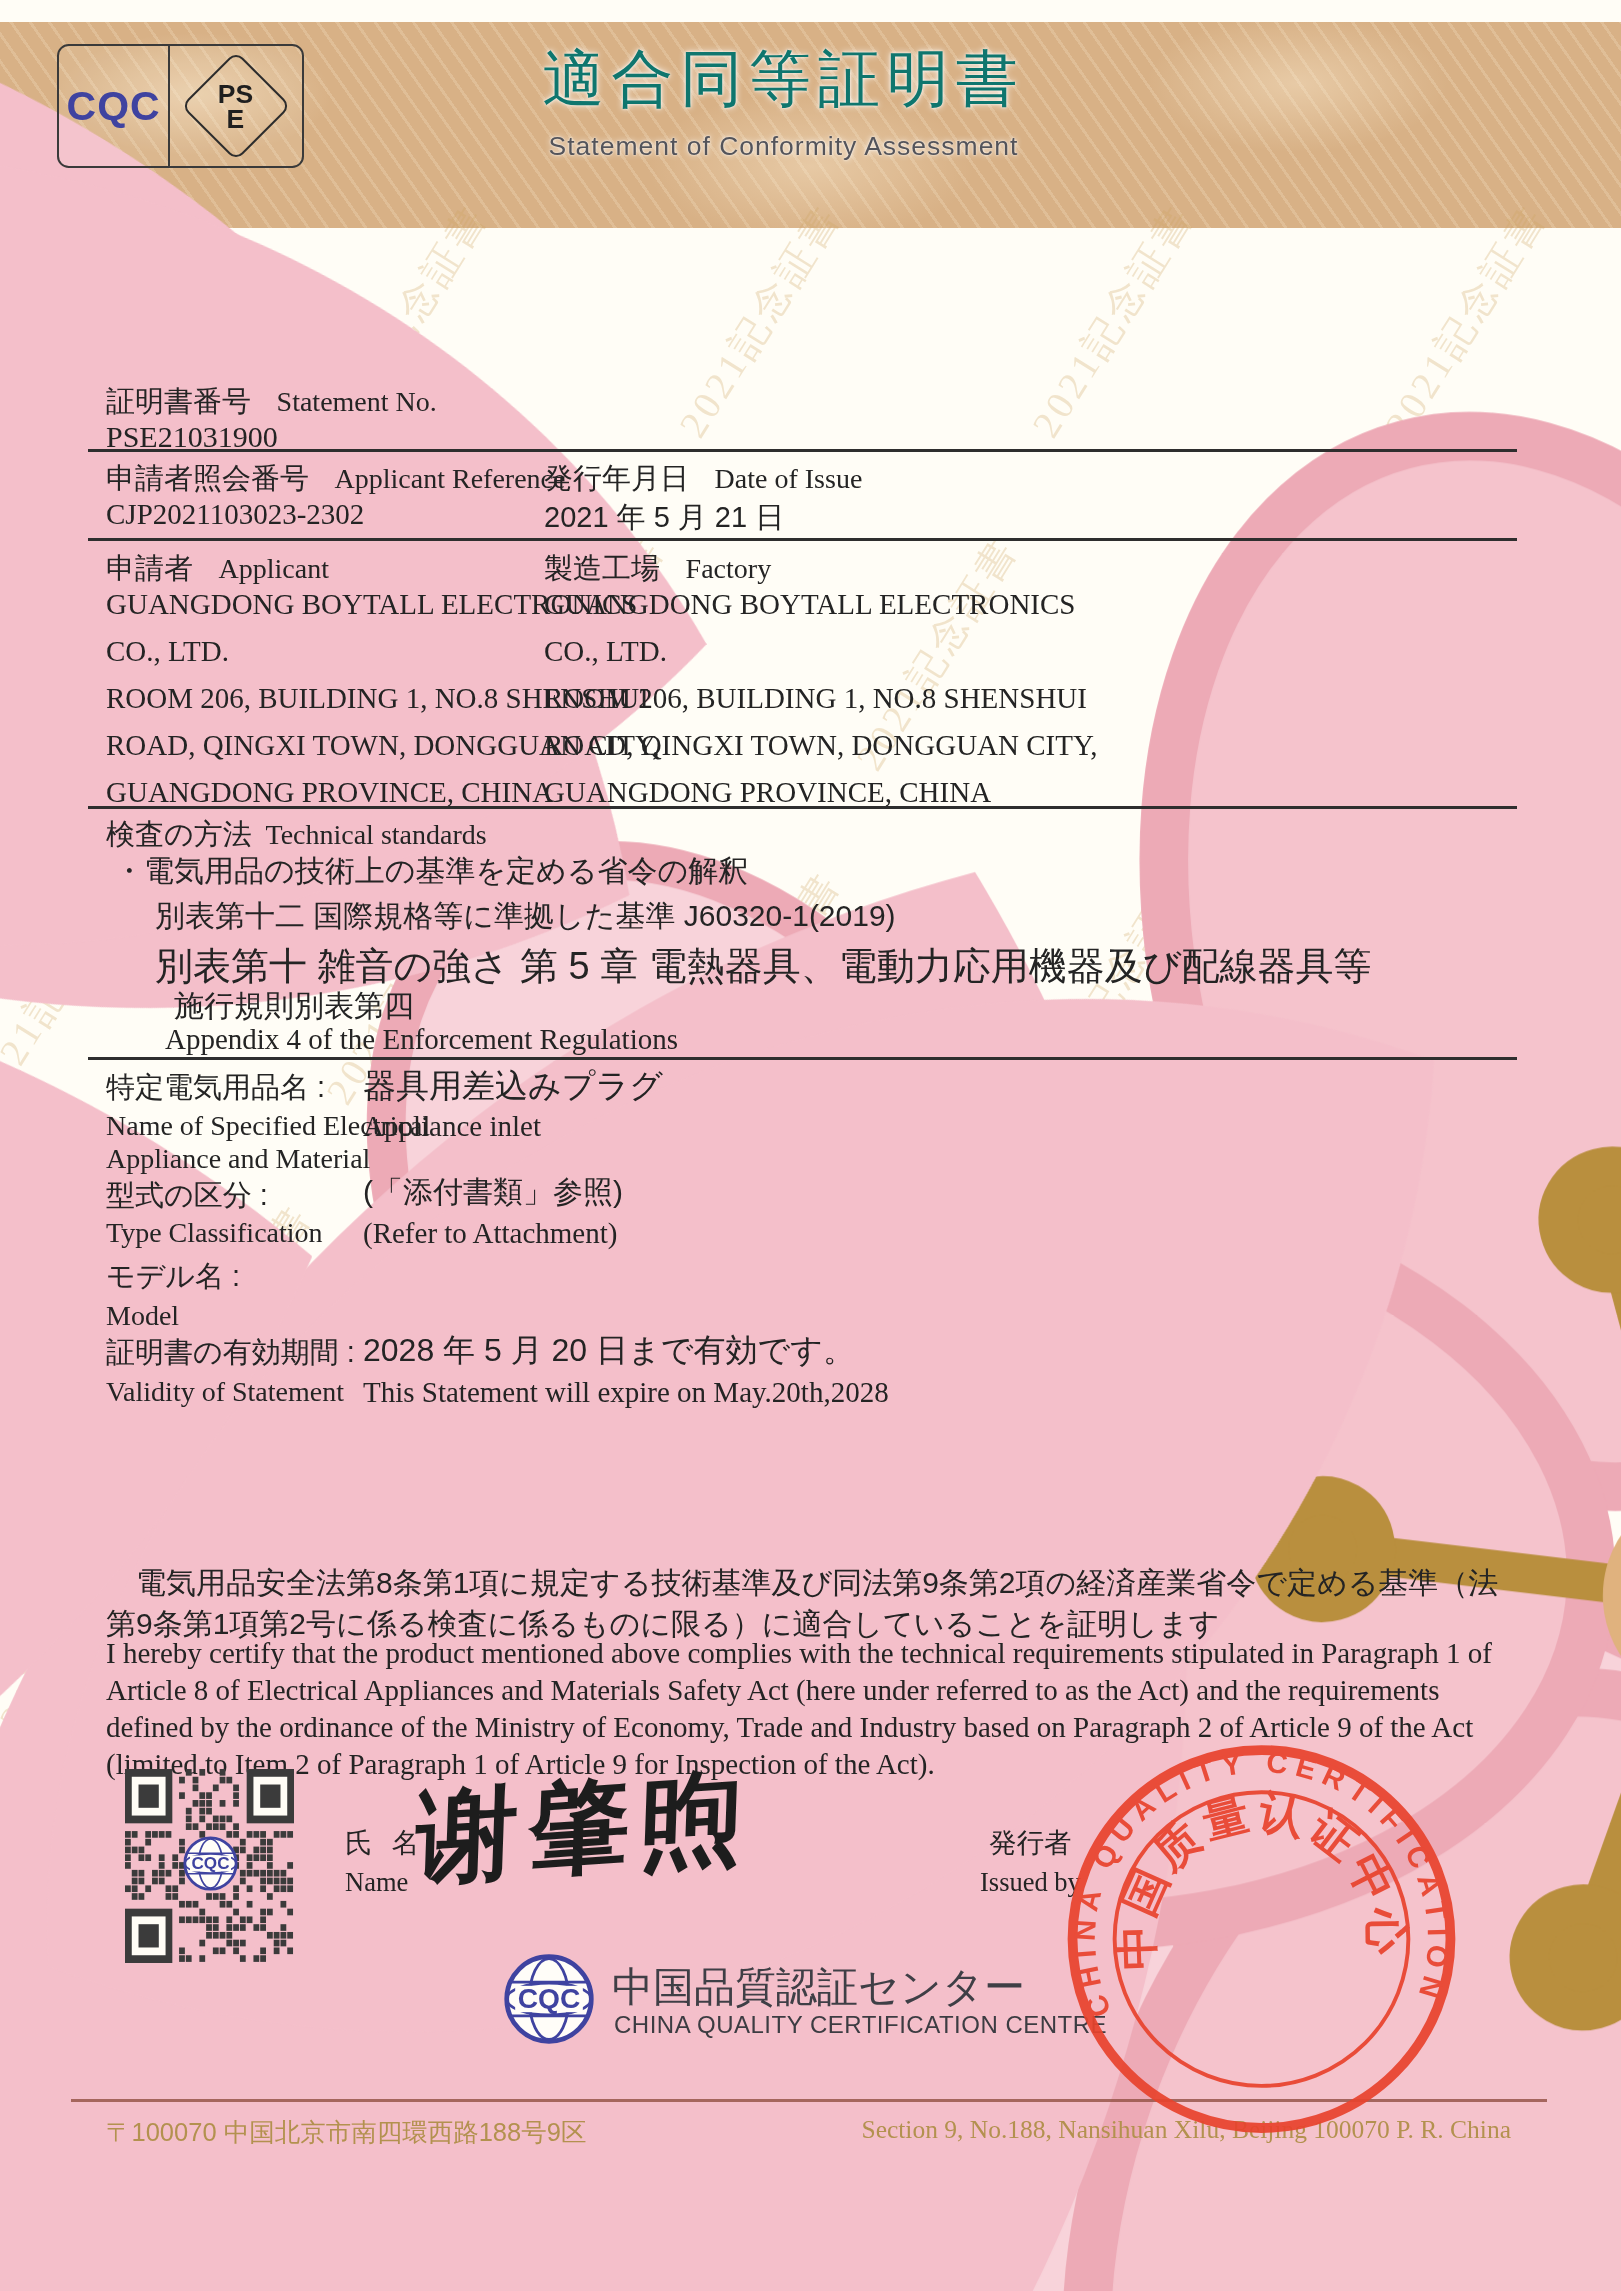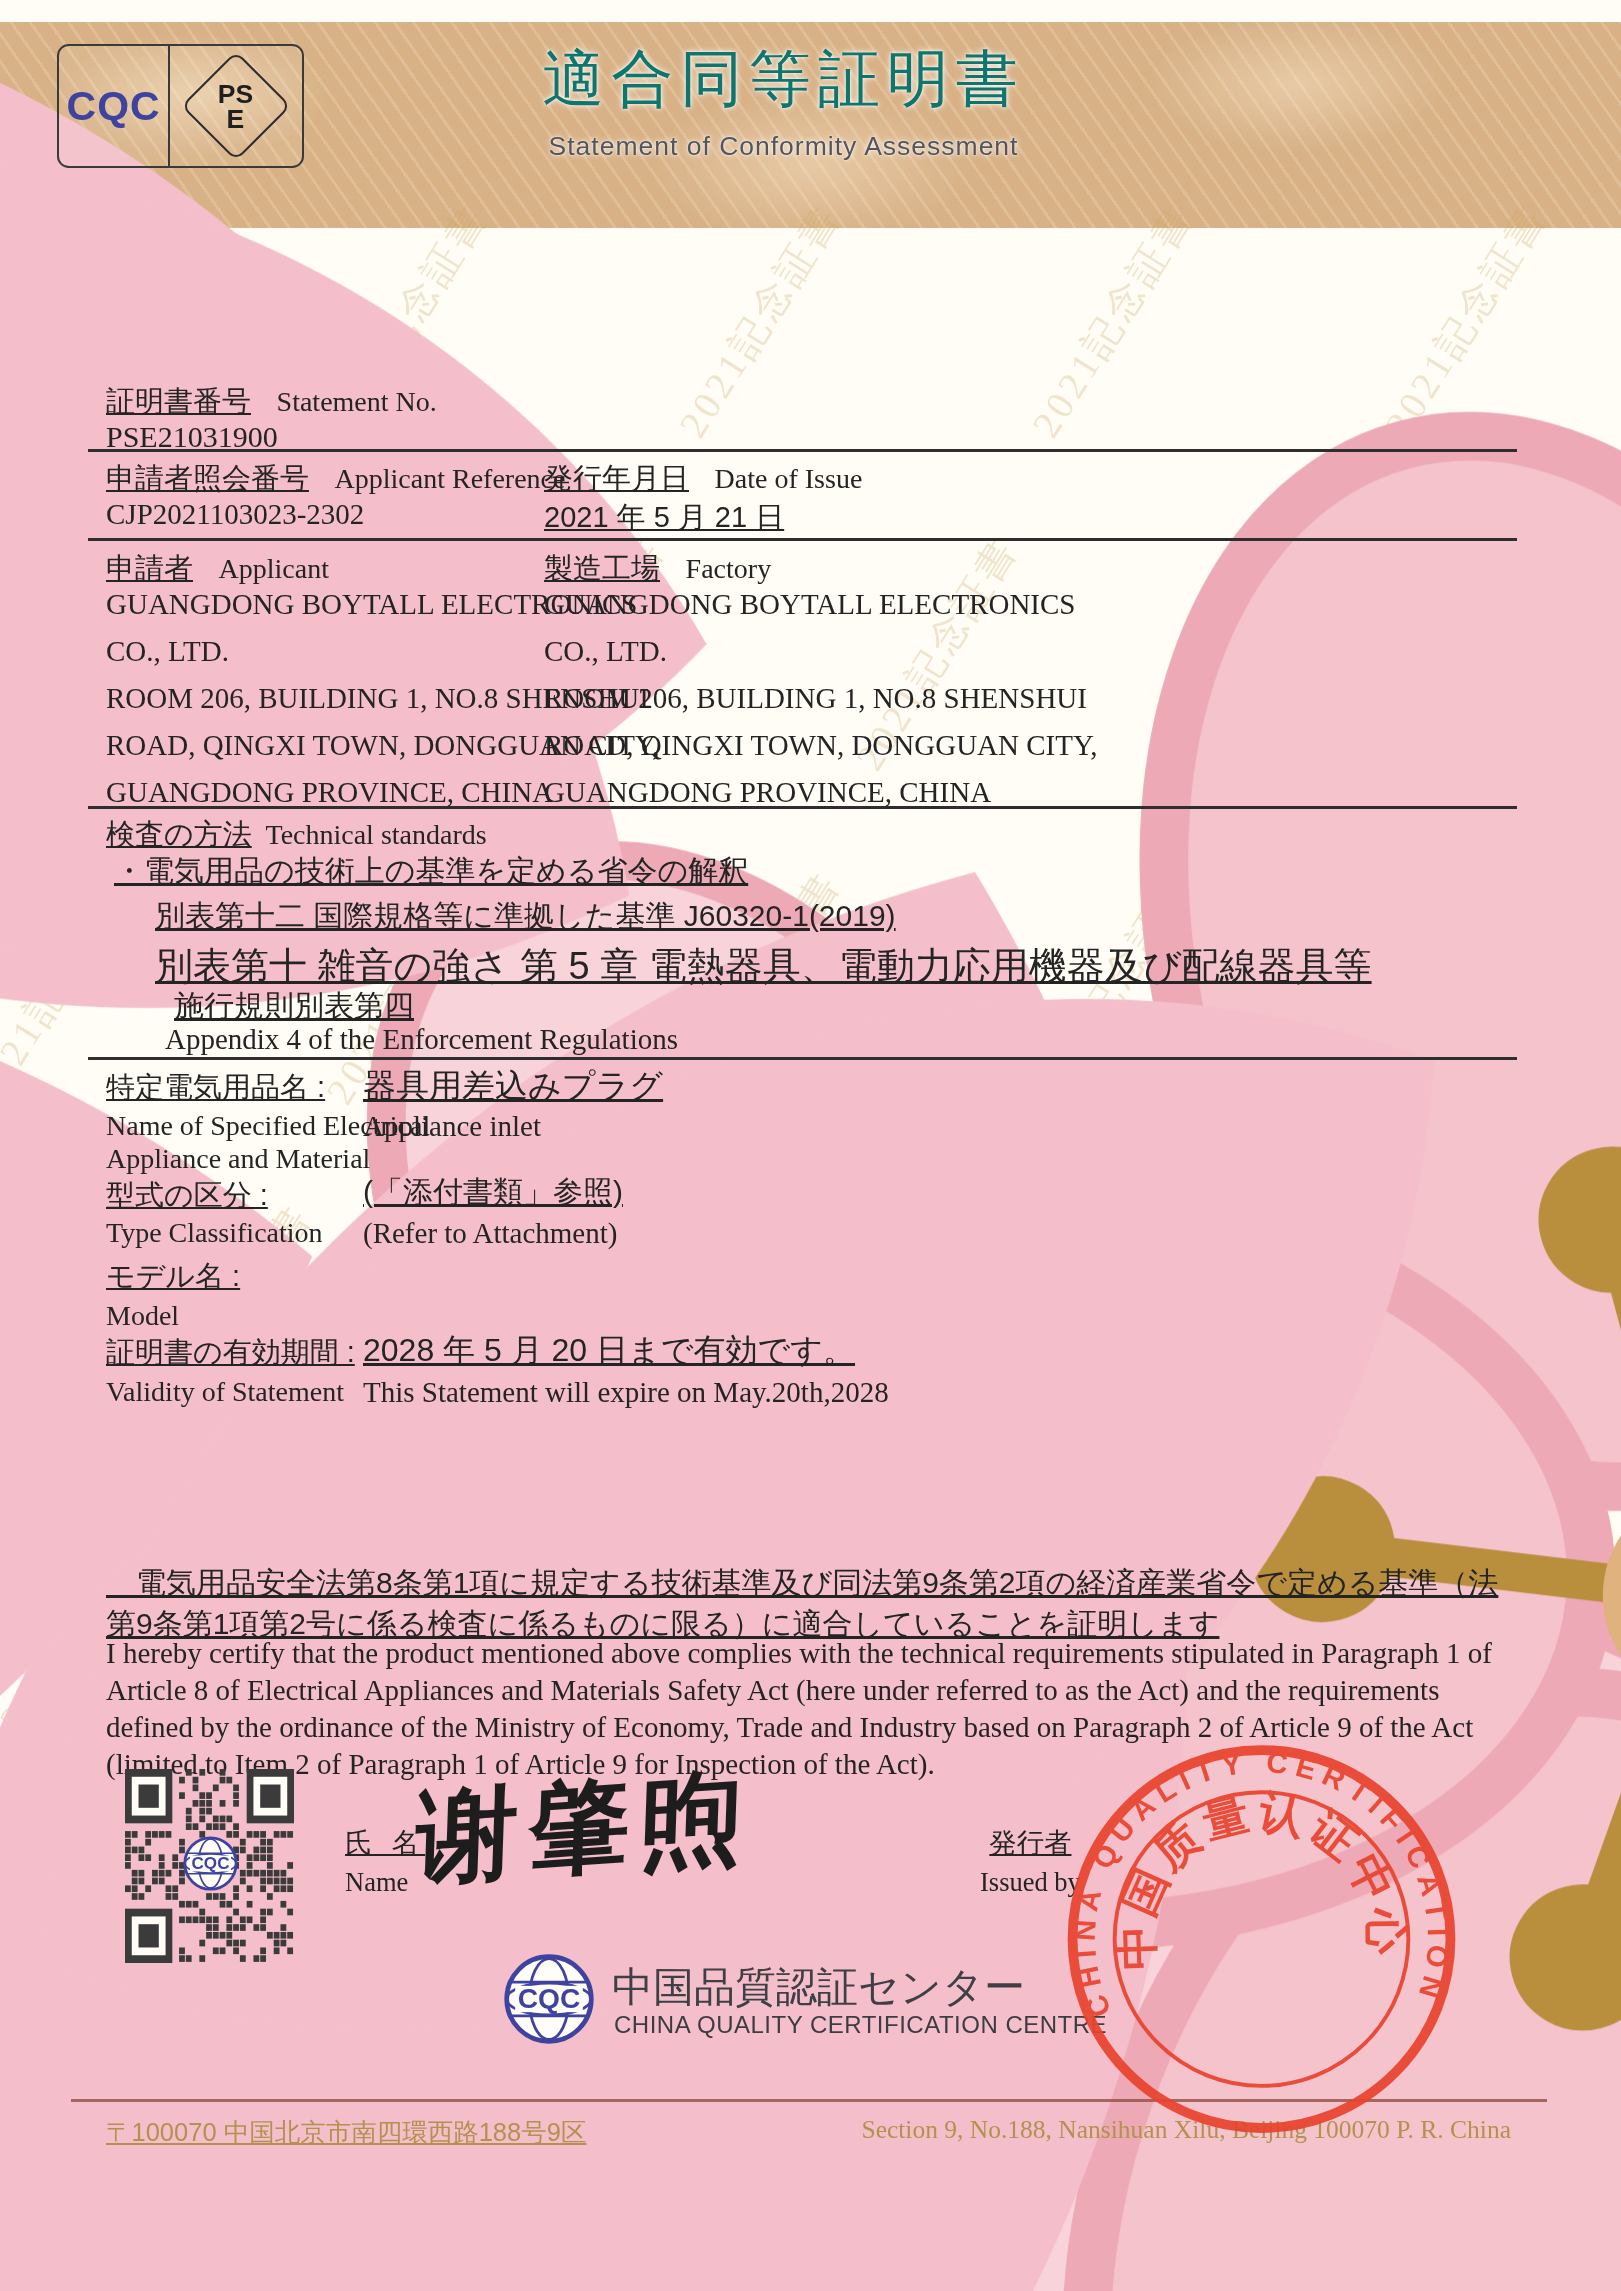--- a/index.html
+++ b/index.html
@@ -1,18 +1,18 @@
 <!DOCTYPE html>
 <html><head>
 <meta charset="utf-8">
 <style>
   html,body{margin:0;padding:0;background:#9a9a9a;}
   .page{position:relative;width:1621px;height:2292px;background:#fffdf6;overflow:hidden;
         font-family:"Liberation Serif","DejaVu Serif",serif;color:#242424;}
-  .jp{font-family:"Liberation Sans","DejaVu Sans",sans-serif;text-decoration:underline;}
+  .jp{font-family:"Liberation Sans","DejaVu Sans",sans-serif;}
   .en{font-family:"Liberation Serif","DejaVu Serif",serif;}
   .abs{position:absolute;white-space:nowrap;}
   
   .band{position:absolute;left:0;top:21.6px;width:1621px;height:206px;z-index:1;
         background-color:#d8b186;
         background-image:
           repeating-linear-gradient(55deg, rgba(255,243,219,.20) 0 2.9px, rgba(255,243,219,0) 2.9px 15.7px),
           radial-gradient(ellipse 196px 88px at 12% 35%, rgba(255,240,214,.45), rgba(255,240,214,0) 70%),
           radial-gradient(ellipse 235px 108px at 50% 70%, rgba(255,240,214,.38), rgba(255,240,214,0) 70%),
           radial-gradient(ellipse 216px 98px at 80% 30%, rgba(255,240,214,.4), rgba(255,240,214,0) 70%);}

